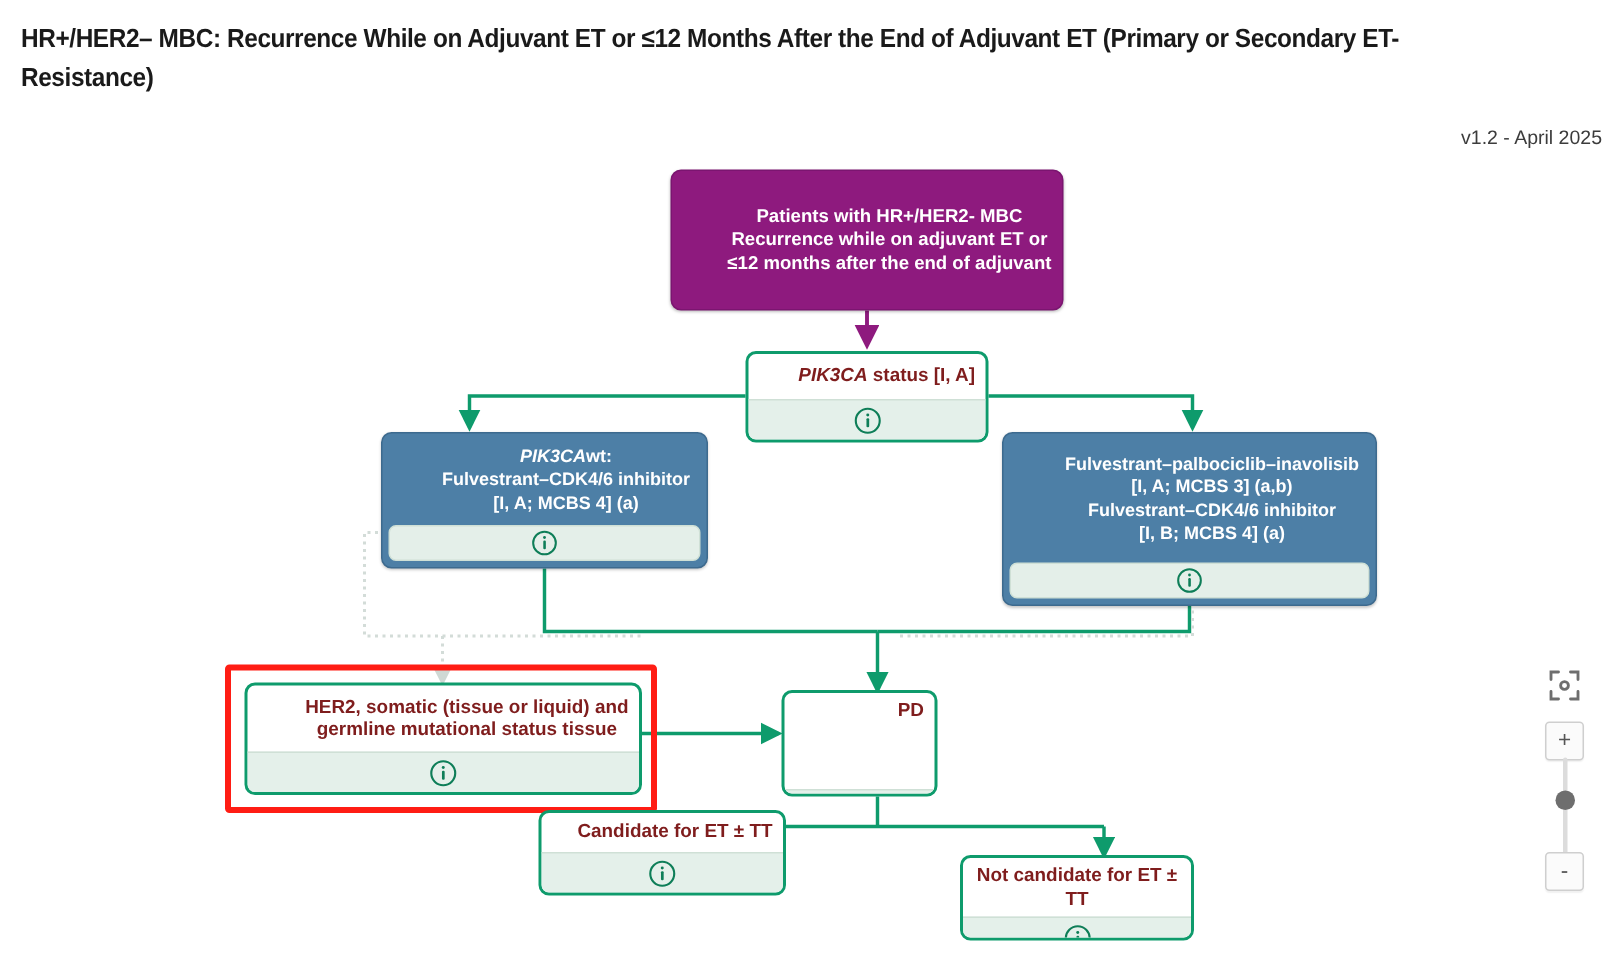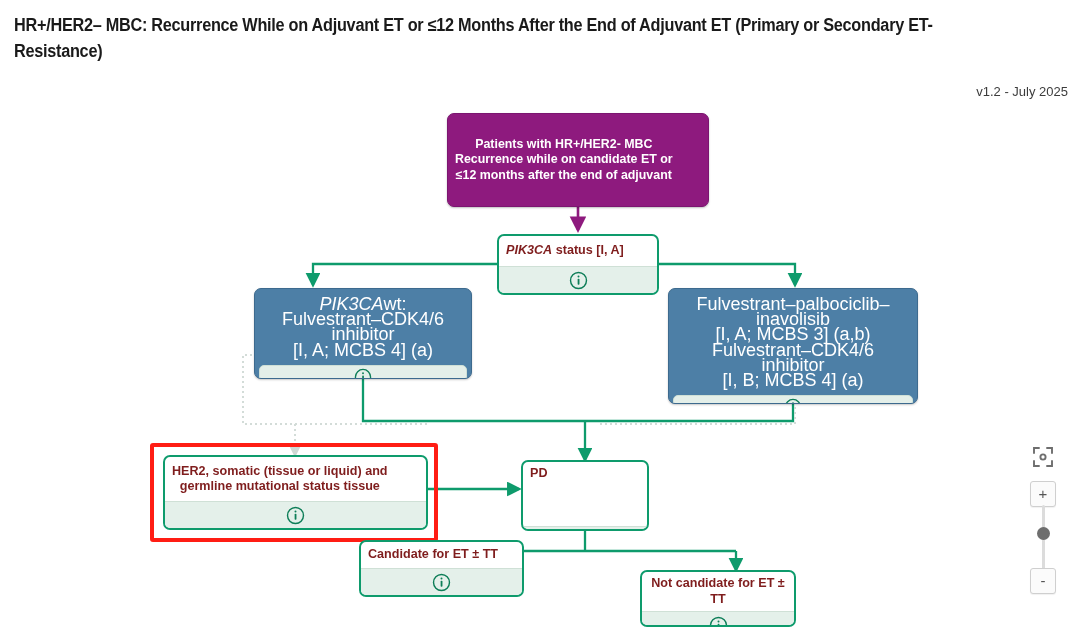--- a/index.html
+++ b/index.html
@@ -40,21 +40,21 @@
     position: absolute;
     border-radius: 7px;
     overflow: hidden;
     display: flex;
     flex-direction: column;
   }
   .node .body {
     flex: 1 1 auto;
     display: flex;
     align-items: center;
-    justify-content: flex-start;
+    justify-content: flex-end;
     text-align: center;
     padding: 4px 7px;
   }
   .node .foot {
     flex: 0 0 auto;
     display: flex;
     align-items: center;
     justify-content: center;
   }
 
@@ -73,22 +73,22 @@
 
   
   .node.blue {
     background: #4D7FA6;
     border: 1px solid #3d6a8e;
     box-shadow: 0 1px 2px rgba(0,0,0,.22);
     padding: 4px;
   }
   .node.blue .body {
     color: #ffffff;
-    font-size: 18px;
-    font-weight: normal;
+    font-size: 12px;
+    font-weight: bold;
     line-height: 15.2px;
   }
   .node.blue .foot {
     background: #E4EFE9;
     border: 1px solid #cfe0d6;
     border-radius: 5px;
     height: 24px;
     margin-top: 3px;
   }
 
@@ -156,21 +156,21 @@
     border-radius: 50%;
     cursor: pointer;
   }
 </style>
 </head>
 <body>
 
 <div id="root">
 
   <div class="title">HR+/HER2– MBC: Recurrence While on Adjuvant ET or ≤12 Months After the End of Adjuvant ET (Primary or Secondary ET-Resistance)</div>
-  <div class="version">v1.2 - July 2025</div>
+  <div class="version">v1.2 - April 2025</div>
 
   <div class="canvas">
 
     <svg class="edges" width="1080" height="642">
       <defs>
         <marker id="ah" markerWidth="9" markerHeight="9" refX="5.2" refY="3.2" orient="auto">
           <path d="M0,0 L6.4,3.2 L0,6.4 z" fill="#0E9B6C"></path>
         </marker>
         <marker id="ahp" markerWidth="9" markerHeight="9" refX="5.2" refY="3.2" orient="auto">
           <path d="M0,0 L6.4,3.2 L0,6.4 z" fill="#8E1A7E"></path>
@@ -202,21 +202,21 @@
       <path d="M585,531 L585,551" stroke="#0E9B6C" stroke-width="2.3" fill="none"></path>
       <path d="M441,551 L736,551" stroke="#0E9B6C" stroke-width="2.3" fill="none"></path>
       <path d="M441,551 L441,570" stroke="#0E9B6C" stroke-width="2.3" fill="none" marker-end="url(#ah)"></path>
       <path d="M736,551 L736,570" stroke="#0E9B6C" stroke-width="2.3" fill="none" marker-end="url(#ah)"></path>
     </svg>
 
     <div class="node purple" style="left:447px; top:113px; width:262px; height:94px;">
       <div class="body">
         <div>
           <div>Patients with HR+/HER2- MBC</div>
-          <div>Recurrence while on candidate ET or</div>
+          <div>Recurrence while on adjuvant ET or</div>
           <div>≤12 months after the end of adjuvant</div>
         </div>
       </div>
     </div>
 
     <div class="node green" style="left:497px; top:234px; width:162px; height:61px;">
       <div class="body">
         <div>
           <span class="ital">PIK3CA</span><span> status [I, A]</span>
         </div>
@@ -275,21 +275,21 @@
       <div class="foot">
         <svg class="info-icon" width="19" height="19" viewBox="0 0 20 20">
           <circle cx="10" cy="10" r="8.4" fill="none" stroke="#0E7E58" stroke-width="1.5"></circle>
           <circle cx="10" cy="5.9" r="1.05" fill="#0E7E58"></circle>
           <rect x="9.1" y="8.2" width="1.9" height="6.4" rx="0.8" fill="#0E7E58"></rect>
         </svg>
       </div>
     </div>
     <div class="selection" style="left:150px; top:443px; width:288px; height:99px;"></div>
 
-    <div class="node green" style="left:521px; top:460px; width:128px; height:71px;gap:40px;">
+    <div class="node green" style="left:521px; top:460px; width:104px; height:71px;gap:40px;">
       <div class="body">
         <div>PD</div>
       </div>
       <div class="foot">
         <svg class="info-icon" width="19" height="19" viewBox="0 0 20 20">
           <circle cx="10" cy="10" r="8.4" fill="none" stroke="#0E7E58" stroke-width="1.5"></circle>
           <circle cx="10" cy="5.9" r="1.05" fill="#0E7E58"></circle>
           <rect x="9.1" y="8.2" width="1.9" height="6.4" rx="0.8" fill="#0E7E58"></rect>
         </svg>
       </div>

